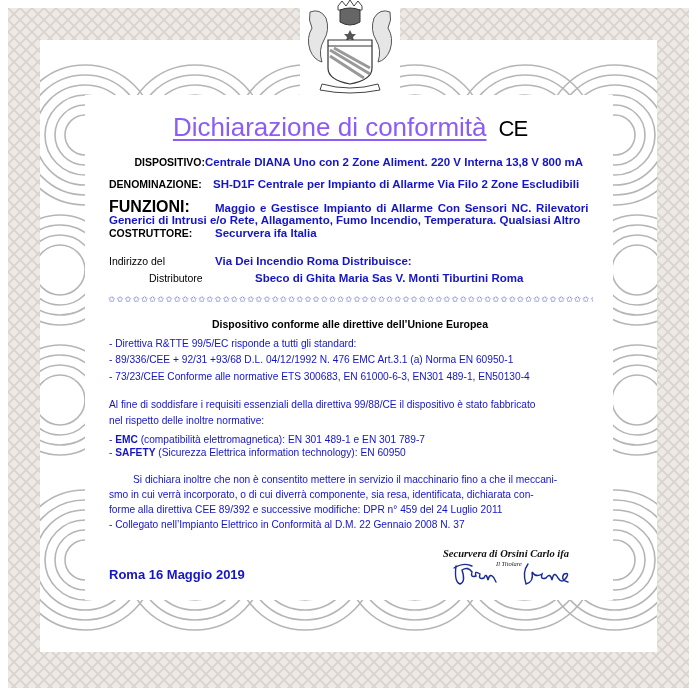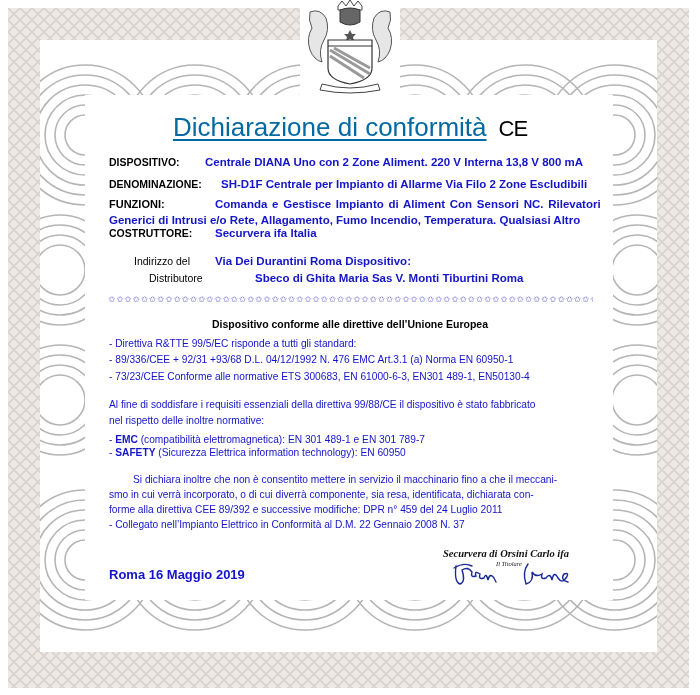--- a/index.html
+++ b/index.html
@@ -13,21 +13,21 @@
         linear-gradient(-45deg, transparent 44%, #d9d3d0 46%, #d9d3d0 54%, transparent 56%);
       background-size: 12px 12px; opacity: 0.9; }
     .inner { position: absolute; left: 32px; top: 32px; width: 617px; height: 612px; background: #ffffff; overflow: hidden; }
     .guilloche { position: absolute; inset: 0; }
 
     .panel { position: absolute; left: 85px; top: 95px; width: 528px; height: 505px; background: #ffffff; }
 
     .crest { position: absolute; left: 300px; top: 0px; width: 100px; height: 95px; }
 
     .title { position: absolute; left: 0; right: 0; top: 112px; text-align: center; }
-    .title-text { font-size: 26px; font-weight: normal; color: #0369a1; text-decoration: underline;
+    .title-text { font-size: 26px; font-weight: normal; color: #8b5cf6; text-decoration: underline;
                   text-decoration-thickness: 2px; text-underline-offset: 3px; }
     .ce-mark { display: inline-block; font-size: 22px; margin-left: 12px; letter-spacing: -1px; color: #000; font-weight: normal; }
 
     .row { position: absolute; left: 109px; font-size: 11.5px; font-weight: bold; }
     .lbl { color: #000; display: inline-block; }
     .val { color: #1414c8; }
 
     .stars { position: absolute; left: 108px; top: 294px; width: 485px; color: #5a5ad2; font-size: 8.5px; letter-spacing: 1.05px; white-space: nowrap; overflow: hidden; }
 
     .conform-head { position: absolute; left: 0; right: 0; top: 318px; text-align: center; font-size: 10.5px; font-weight: bold; color: #000; }
@@ -170,39 +170,39 @@
   <path d="M30 50 L70 74 M30 56 L64 78 M34 48 L70 68" stroke="#999" stroke-width="3"></path>
 
   <path d="M22 84 Q50 92 78 84 L80 90 Q50 96 20 90 Z" fill="#fff" stroke="#444" stroke-width="1"></path>
 </svg>
 
 <div class="title">
   <span class="title-text">Dichiarazione di conformità</span><span class="ce-mark">CE</span>
 </div>
 
 <div class="row" style="top:156px;">
-  <span class="lbl" style="width:96px;font-size:10.5px;">DISPOSITIVO:</span><span class="val">Centrale DIANA Uno con 2 Zone Aliment. 220 V Interna 13,8 V 800 mA</span>
+  <span class="lbl" style="width:96px;font-size:10.5px;text-align:right;">DISPOSITIVO:</span><span class="val">Centrale DIANA Uno con 2 Zone Aliment. 220 V Interna 13,8 V 800 mA</span>
 </div>
 
 <div class="row" style="top:178px;">
-  <span class="lbl" style="width:112px;font-size:10.5px;">DENOMINAZIONE:</span><span class="val">SH-D1F Centrale per Impianto di Allarme Via Filo 2 Zone Escludibili</span>
+  <span class="lbl" style="width:104px;font-size:10.5px;">DENOMINAZIONE:</span><span class="val">SH-D1F Centrale per Impianto di Allarme Via Filo 2 Zone Escludibili</span>
 </div>
 
 <div class="row" style="top:198px;">
-  <span class="lbl" style="width:106px;font-size:11px;">FUNZIONI:</span><span class="val" style="word-spacing:1.5px;">Comanda e Gestisce Impianto di Aliment Con Sensori NC. Rilevatori</span>
+  <span class="lbl" style="width:106px;font-size:16px;">FUNZIONI:</span><span class="val" style="word-spacing:1.5px;">Maggio e Gestisce Impianto di Allarme Con Sensori NC. Rilevatori</span>
 </div>
 <div class="row" style="top:214px;">
   <span class="val">Generici di Intrusi e/o Rete, Allagamento, Fumo Incendio, Temperatura. Qualsiasi Altro</span>
 </div>
 
 <div class="row" style="top:227px;">
   <span class="lbl" style="width:106px;font-size:10.5px;">COSTRUTTORE:</span><span class="val">Securvera ifa Italia</span>
 </div>
 <div class="row" style="top:255px;font-weight:normal;">
-  <span class="lbl" style="width:106px;font-size:10.5px;text-align:center;">Indirizzo del</span><span class="val" style="font-weight:bold;">Via Dei Durantini Roma Dispositivo:</span>
+  <span class="lbl" style="width:106px;font-size:10.5px;">Indirizzo del</span><span class="val" style="font-weight:bold;">Via Dei Incendio Roma Distribuisce:</span>
 </div>
 <div class="row" style="top:272px;font-weight:normal;">
   <span class="lbl" style="width:106px;font-size:10.5px;padding-left:40px;">Distributore</span><span class="val" style="font-weight:bold;">Sbeco di Ghita Maria Sas V. Monti Tiburtini Roma</span>
 </div>
 
 <div class="stars">✩✩✩✩✩✩✩✩✩✩✩✩✩✩✩✩✩✩✩✩✩✩✩✩✩✩✩✩✩✩✩✩✩✩✩✩✩✩✩✩✩✩✩✩✩✩✩✩✩✩✩✩✩✩✩✩✩✩✩✩</div>
 
 <div class="conform-head">Dispositivo conforme alle direttive dell’Unione Europea</div>
 
 <div class="dir" style="top:338px;">- Direttiva R&amp;TTE 99/5/EC risponde a tutti gli standard:</div>

